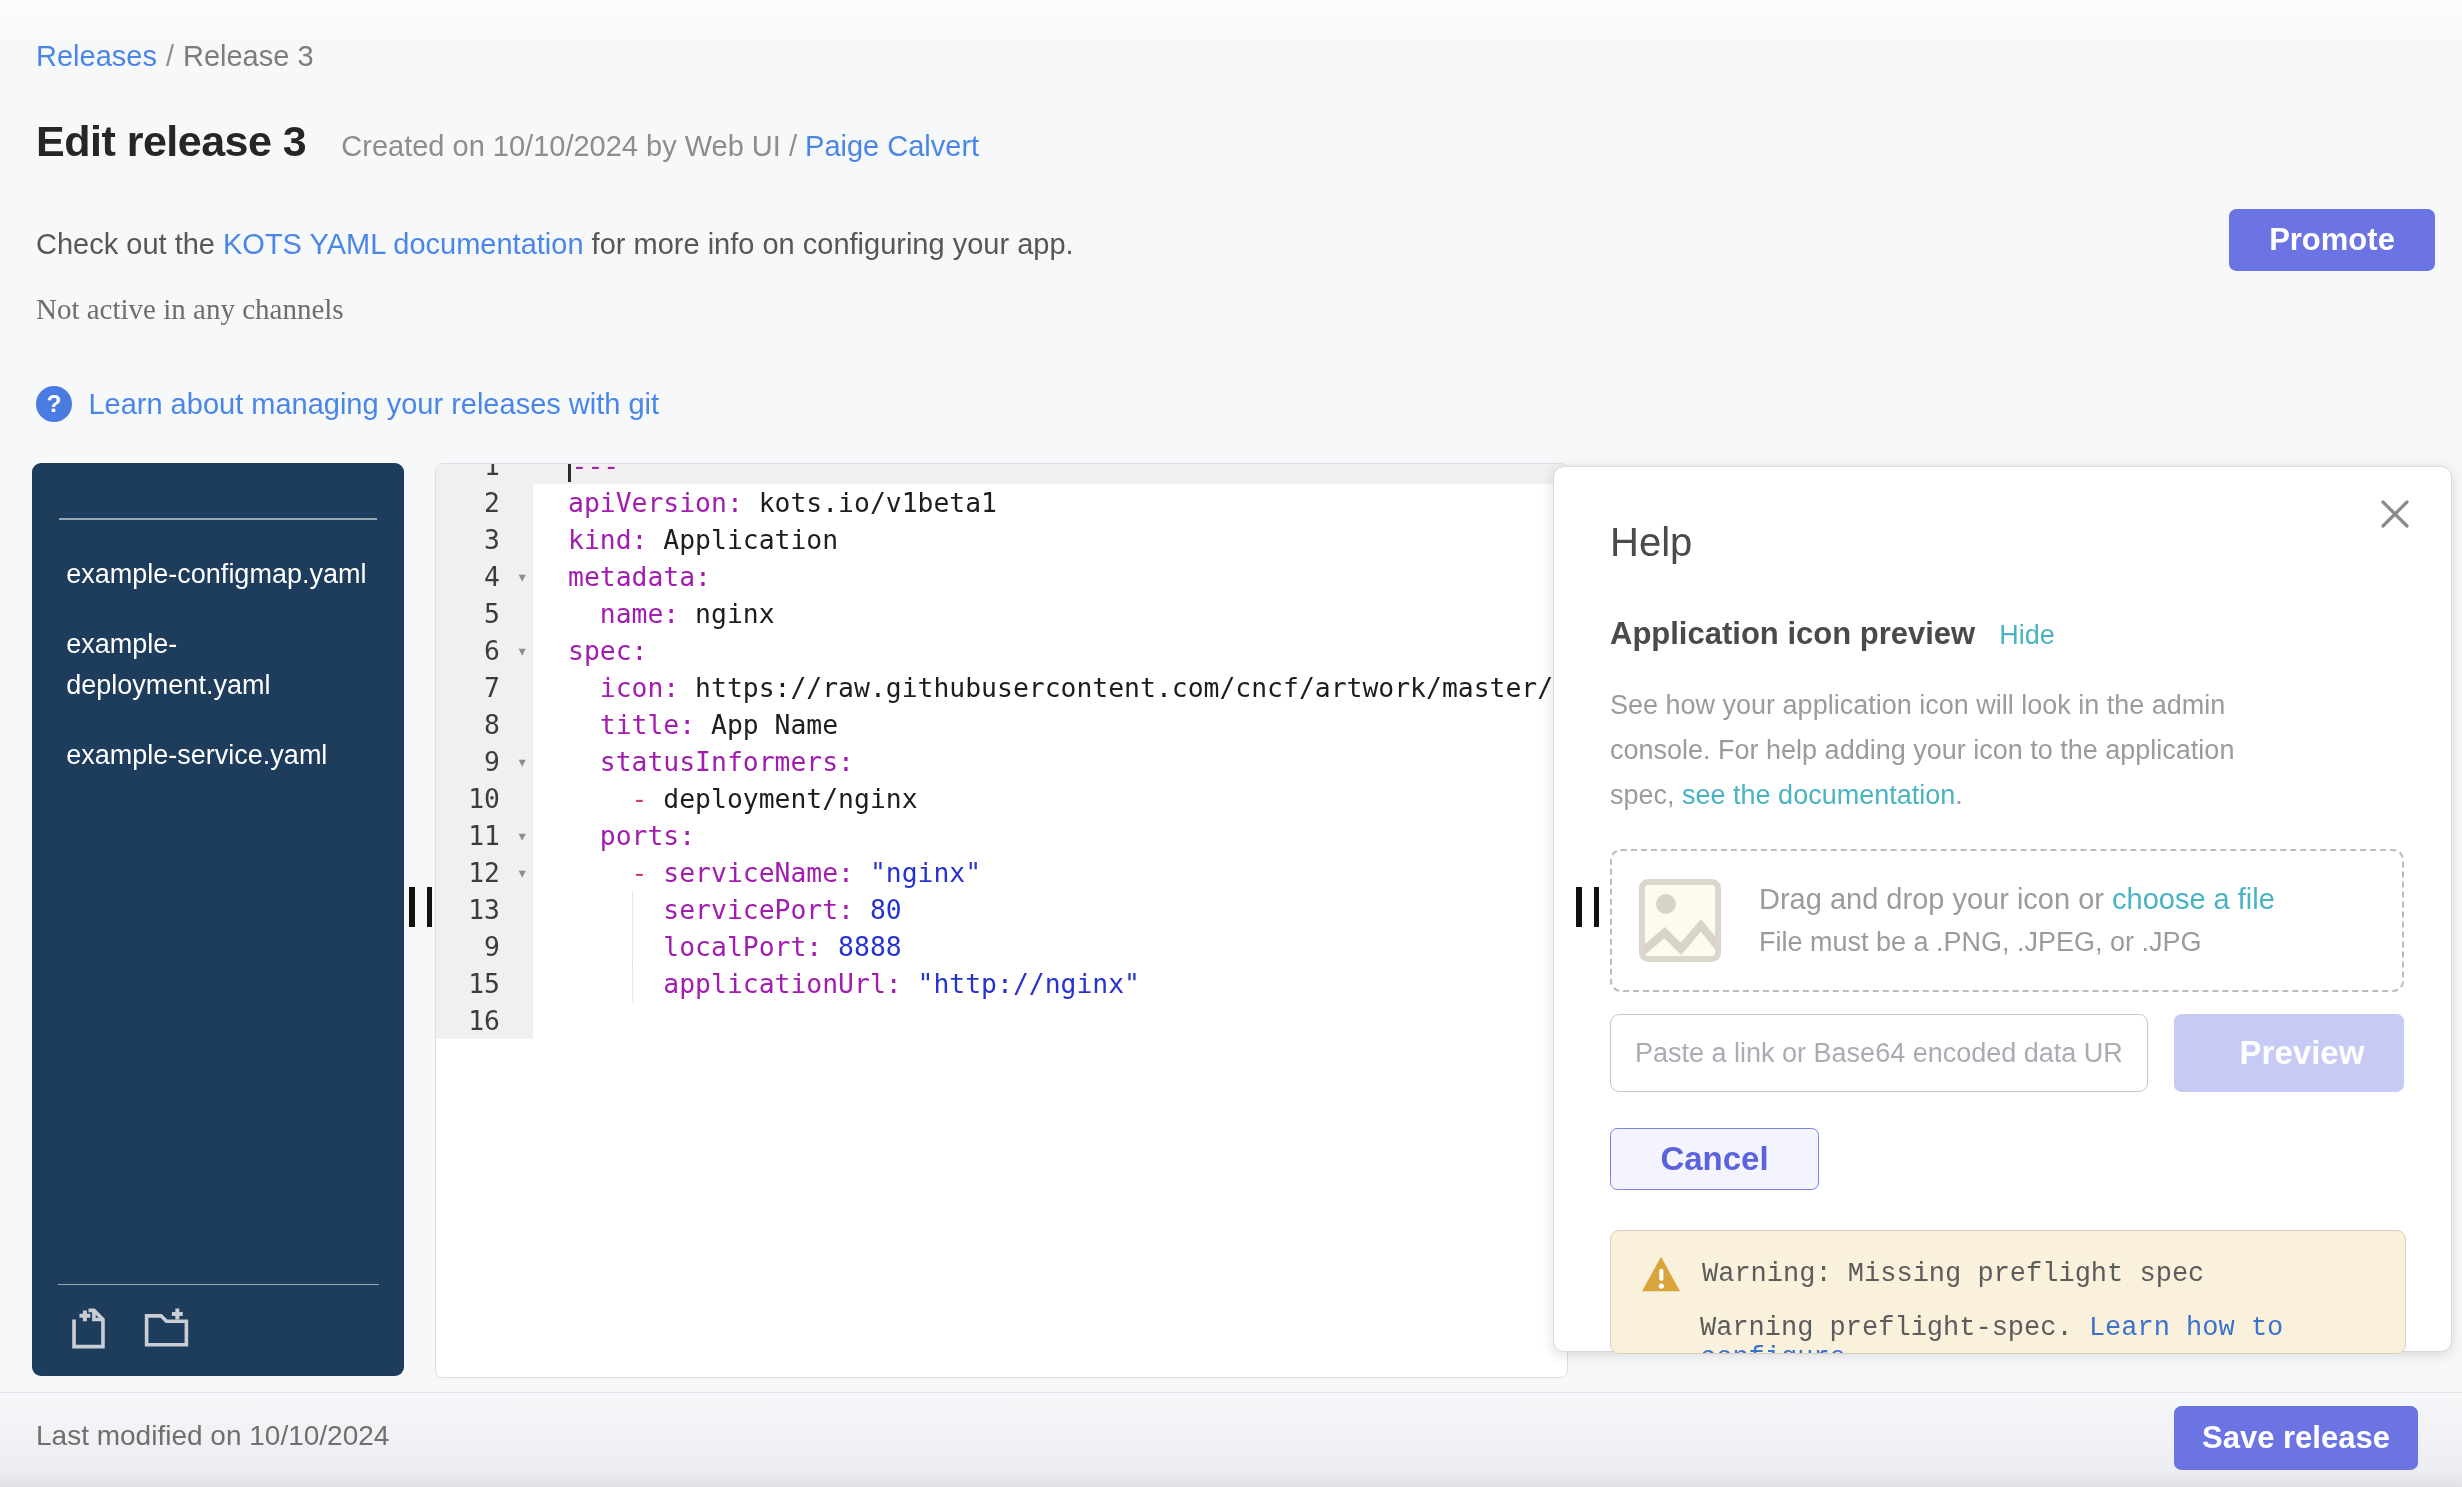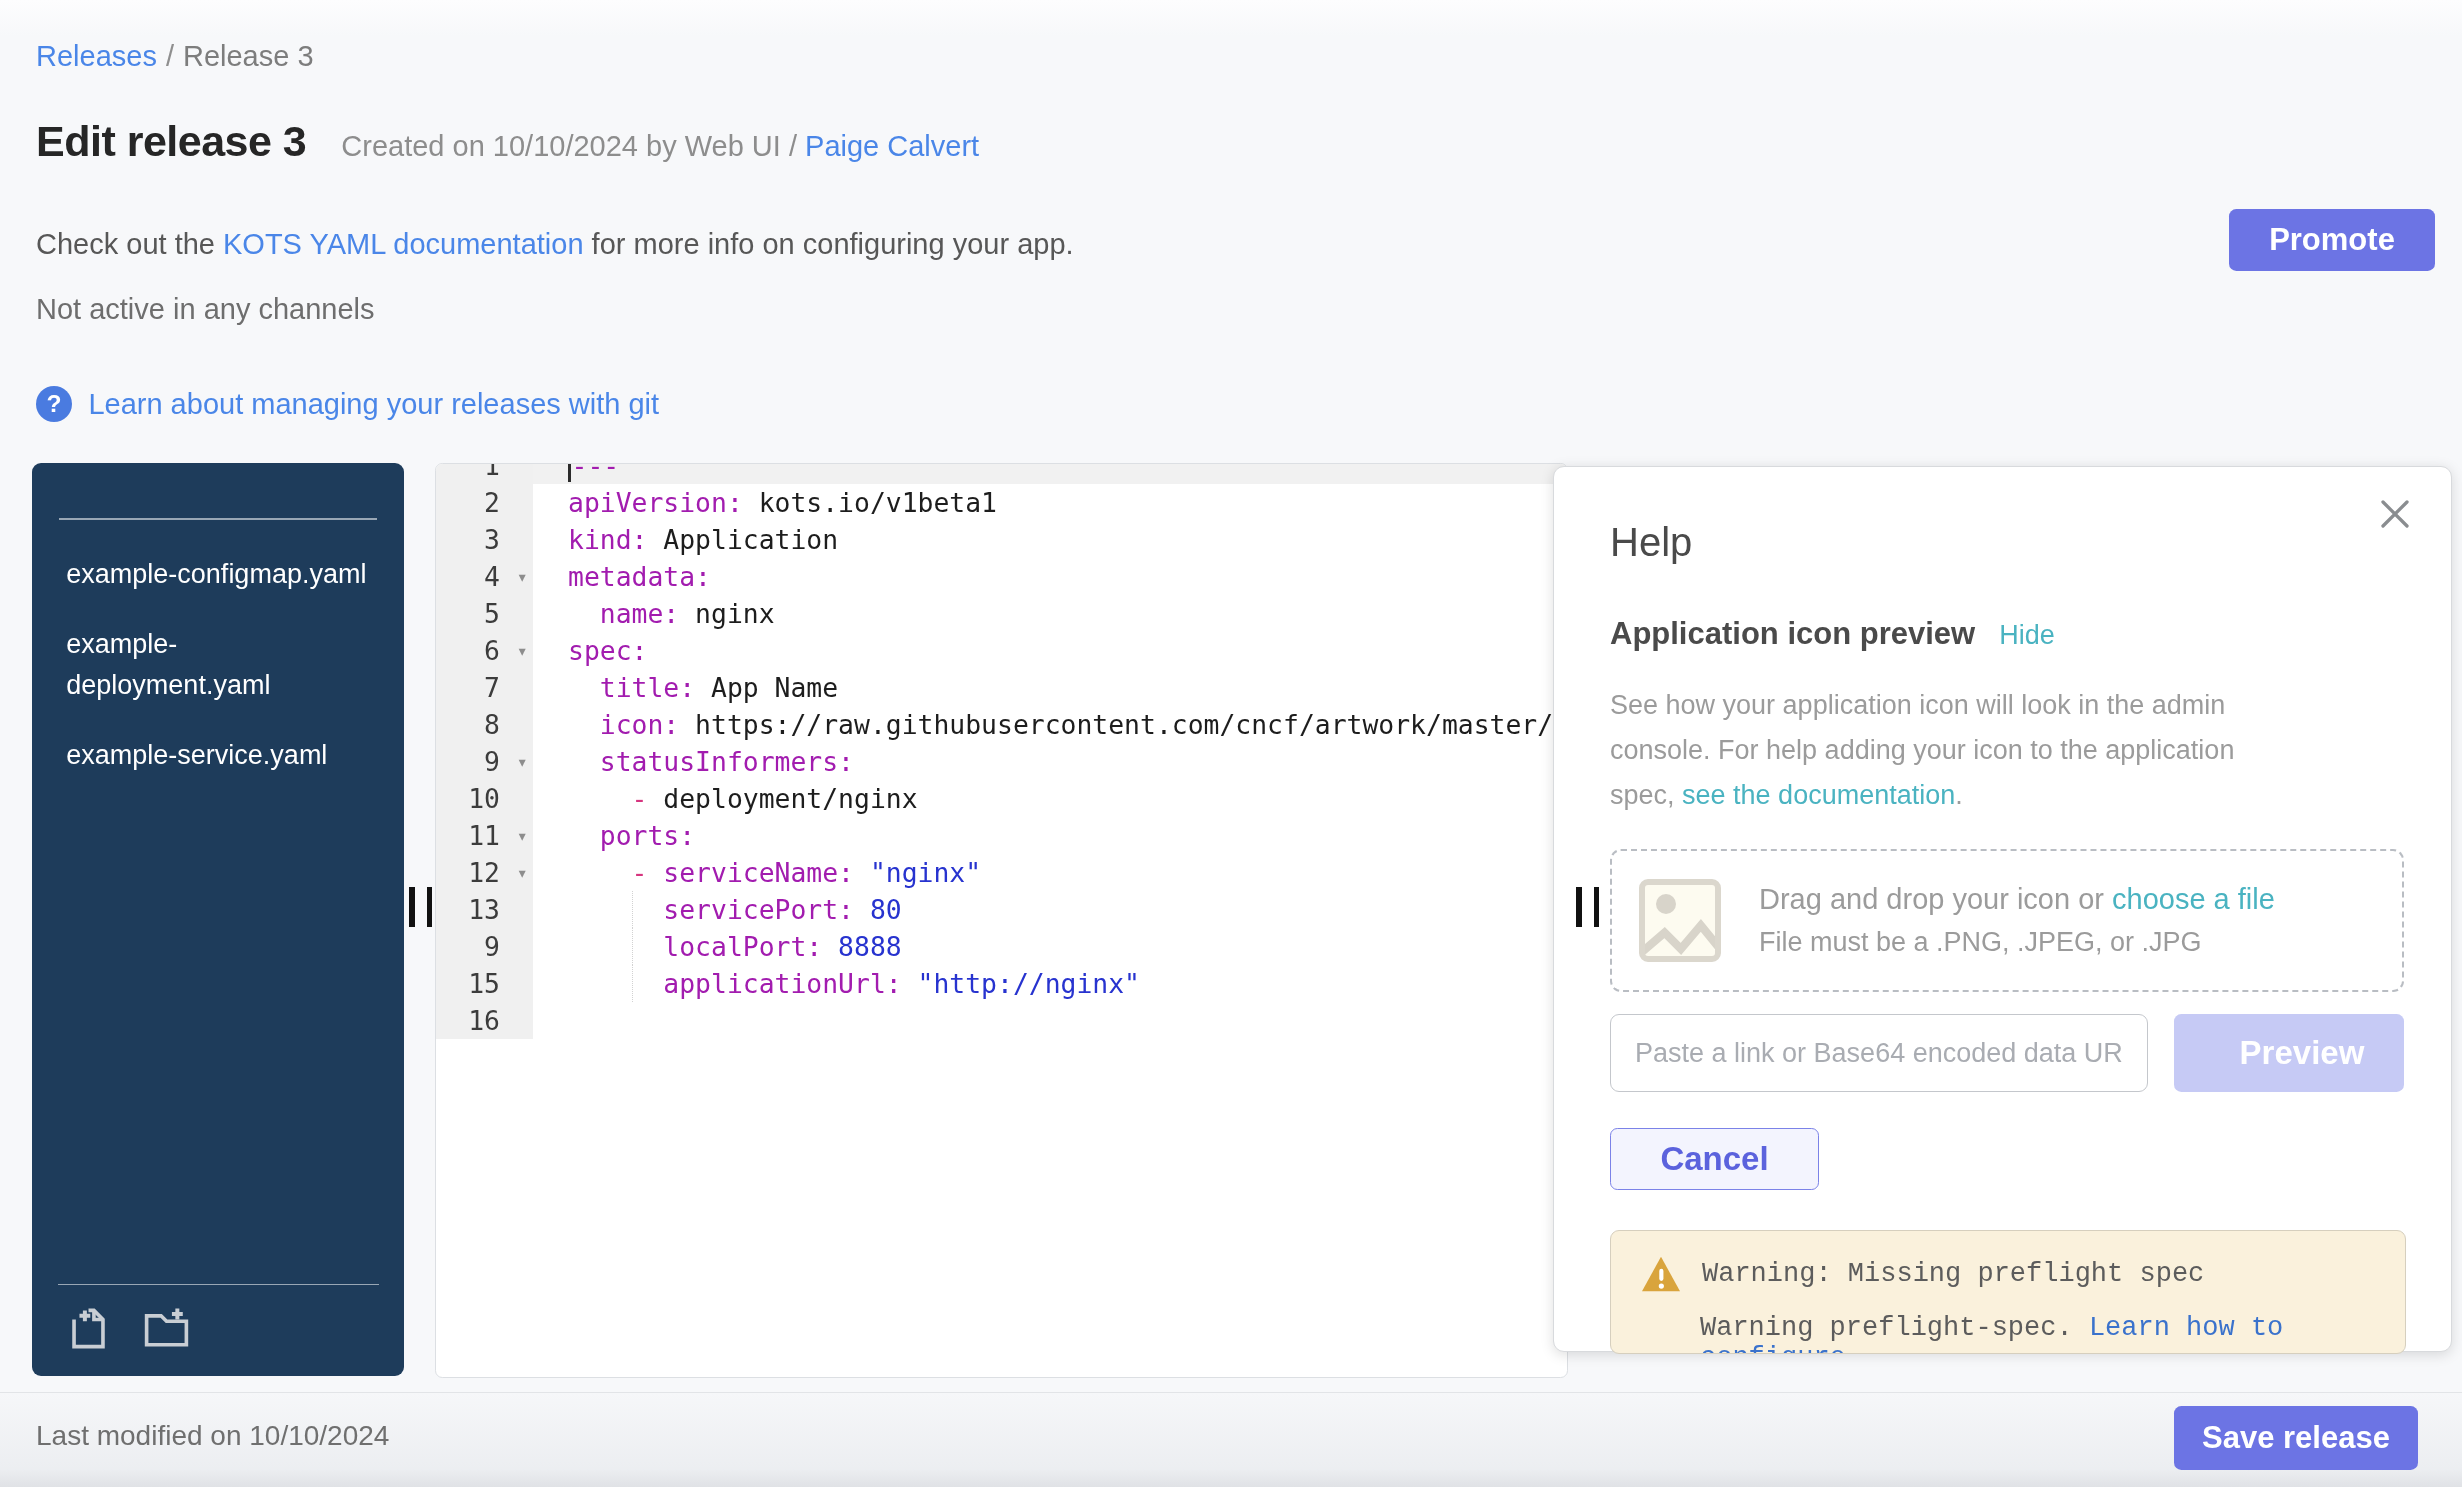--- a/index.html
+++ b/index.html
@@ -19,21 +19,21 @@
   .breadcrumb .bc-cur{color:#7d7d7d;}
 
   .title-row{left:36px;top:117px;display:flex;align-items:baseline;gap:35px;}
   .page-title{font-size:43px;font-weight:700;color:#262626;letter-spacing:-0.5px;}
   .created-on{font-size:29px;color:#8d8d8d;}
   .created-on .author-link{color:#4a86e8;}
 
   .doc-line{left:36px;top:228px;font-size:29px;color:#575757;}
   .doc-line .doc-link{color:#4a86e8;}
 
-  .channel-status{left:36px;top:293px;font-size:29px;color:#6e6e6e;}
+  .channel-status{left:36px;top:293px;font-size:29px;color:#6e6e6e;font-family:Liberation Serif, serif;}
 
   .git-row{left:36px;top:386px;display:flex;align-items:center;gap:16.4px;}
   .q-circle{width:36px;height:36px;border-radius:50%;background:#4a7be0;color:#fff;
     font-size:24.6px;font-weight:700;display:flex;align-items:center;justify-content:center;}
   .git-link{font-size:29px;color:#4a86e8;}
 
   .btn{border:none;border-radius:7.3px;font-family:inherit;cursor:pointer;}
   .promote-btn{left:2229px;top:209px;width:206px;height:62px;background:#6c74e4;color:#fff;
     font-size:31px;font-weight:700;display:flex;align-items:center;justify-content:center;text-align:center;}
 
@@ -192,22 +192,22 @@
         <div class="gutter-row">15</div>
         <div class="gutter-row">16</div>
       </div>
     <div class="code-area">
         <div class="code-line active"><span class="cursor-caret"></span><span class="tok-k">---</span></div>
         <div class="code-line"><span class="tok-k">apiVersion:</span><span class="tok-v"> kots.io/v1beta1</span></div>
         <div class="code-line"><span class="tok-k">kind:</span><span class="tok-v"> Application</span></div>
         <div class="code-line"><span class="tok-k">metadata:</span></div>
         <div class="code-line"><span class="tok-v">  </span><span class="tok-k">name:</span><span class="tok-v"> nginx</span></div>
         <div class="code-line"><span class="tok-k">spec:</span></div>
+        <div class="code-line"><span class="tok-v">  </span><span class="tok-k">icon:</span><span class="tok-v"> https://raw.githubusercontent.com/cncf/artwork/master/</span></div>
         <div class="code-line"><span class="tok-v">  </span><span class="tok-k">title:</span><span class="tok-v"> App Name</span></div>
-        <div class="code-line"><span class="tok-v">  </span><span class="tok-k">icon:</span><span class="tok-v"> https://raw.githubusercontent.com/cncf/artwork/master/</span></div>
         <div class="code-line"><span class="tok-v">  </span><span class="tok-k">statusInformers:</span></div>
         <div class="code-line"><span class="tok-v">    </span><span class="tok-d">-</span><span class="tok-v"> deployment/nginx</span></div>
         <div class="code-line"><span class="tok-v">  </span><span class="tok-k">ports:</span></div>
         <div class="code-line"><span class="tok-v">    </span><span class="tok-d">-</span><span class="tok-v"> </span><span class="tok-k">serviceName:</span><span class="tok-s"> "nginx"</span></div>
         <div class="code-line guide"><span class="tok-v">      </span><span class="tok-k">servicePort:</span><span class="tok-n"> 80</span></div>
         <div class="code-line guide"><span class="tok-v">      </span><span class="tok-k">localPort:</span><span class="tok-n"> 8888</span></div>
         <div class="code-line guide"><span class="tok-v">      </span><span class="tok-k">applicationUrl:</span><span class="tok-s"> "http://nginx"</span></div>
         <div class="code-line"></div>
       </div>
   </div>

